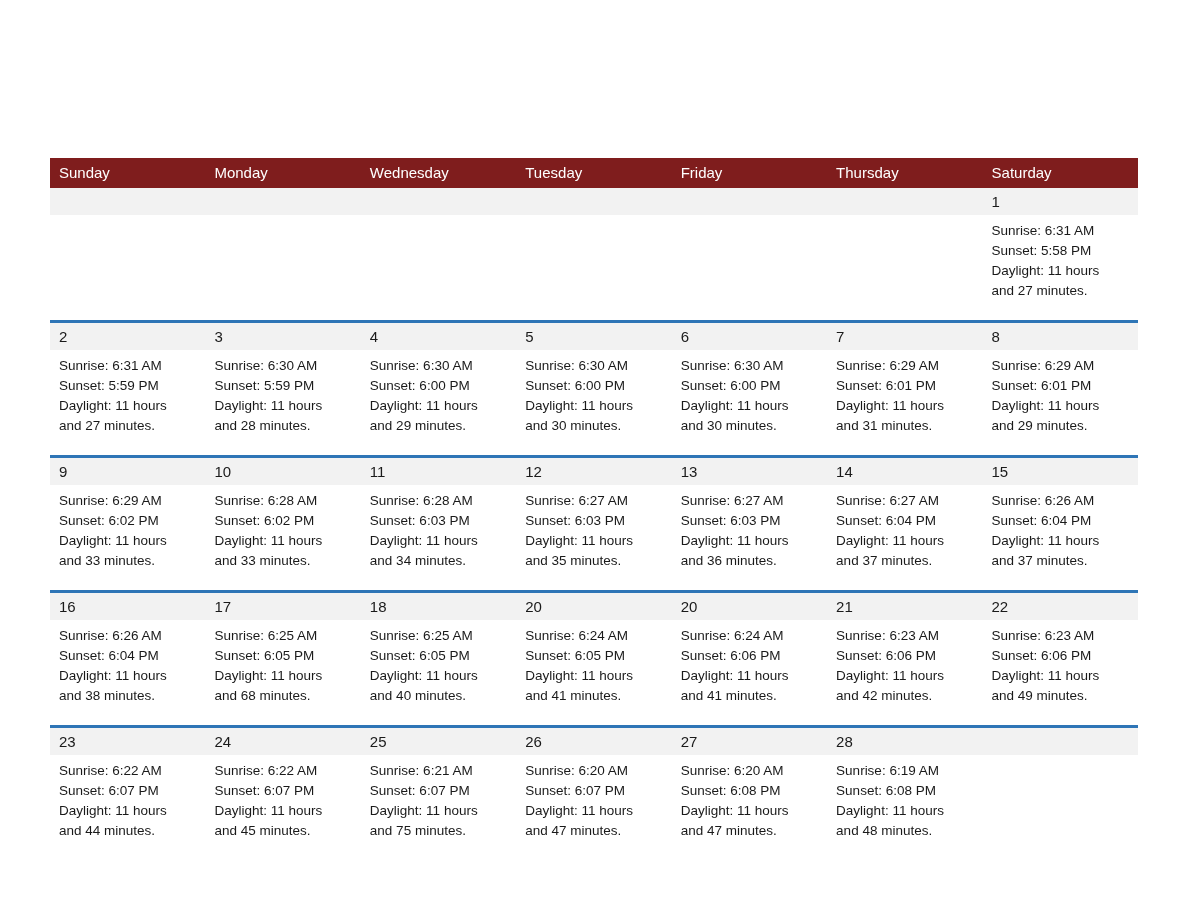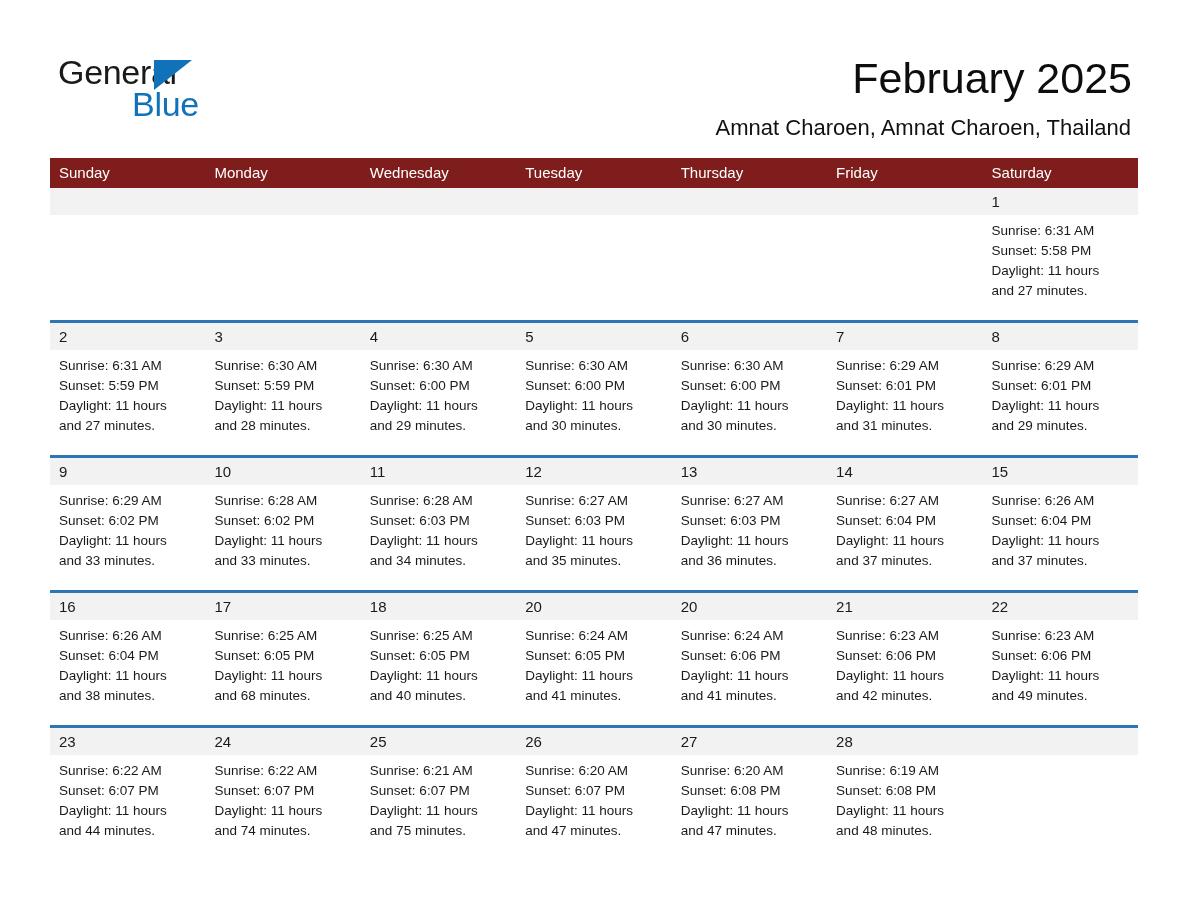--- a/index.html
+++ b/index.html
@@ -121,40 +121,29 @@
     line-height: 20px;
     color: #1a1a1a;
   }
   .cell-body div { white-space: nowrap; }
 </style>
 </head>
 <body>
 
 <div class="page">
 
-  <div class="header">
-
-    <div class="logo">
-      <span class="logo-general">General</span>
-      <span class="logo-tri"></span>
-      <span class="logo-blue">Blue</span>
-    </div>
-
-    <div class="title">February 2025</div>
-    <div class="subtitle">Amnat Charoen, Amnat Charoen, Thailand</div>
-  </div>
 
   <div class="calendar">
     <div class="dow-row" id="dow-row">
         <div class="dow">Sunday</div>
         <div class="dow">Monday</div>
         <div class="dow">Wednesday</div>
         <div class="dow">Tuesday</div>
+        <div class="dow">Friday</div>
         <div class="dow">Thursday</div>
-        <div class="dow">Friday</div>
         <div class="dow">Saturday</div>
       </div>
     <div id="weeks-container">
         <div class="week first">
           <div class="cell">
             <div class="daynum-band"></div>
             <div class="cell-body"></div>
           </div>
           <div class="cell">
             <div class="daynum-band"></div>
@@ -390,21 +379,21 @@
               <div>Daylight: 11 hours</div>
               <div>and 44 minutes.</div>
             </div>
           </div>
           <div class="cell">
             <div class="daynum-band">24</div>
             <div class="cell-body">
               <div>Sunrise: 6:22 AM</div>
               <div>Sunset: 6:07 PM</div>
               <div>Daylight: 11 hours</div>
-              <div>and 74 minutes.</div>
+              <div>and 45 minutes.</div>
             </div>
           </div>
           <div class="cell">
             <div class="daynum-band">25</div>
             <div class="cell-body">
               <div>Sunrise: 6:21 AM</div>
               <div>Sunset: 6:07 PM</div>
               <div>Daylight: 11 hours</div>
               <div>and 75 minutes.</div>
             </div>

